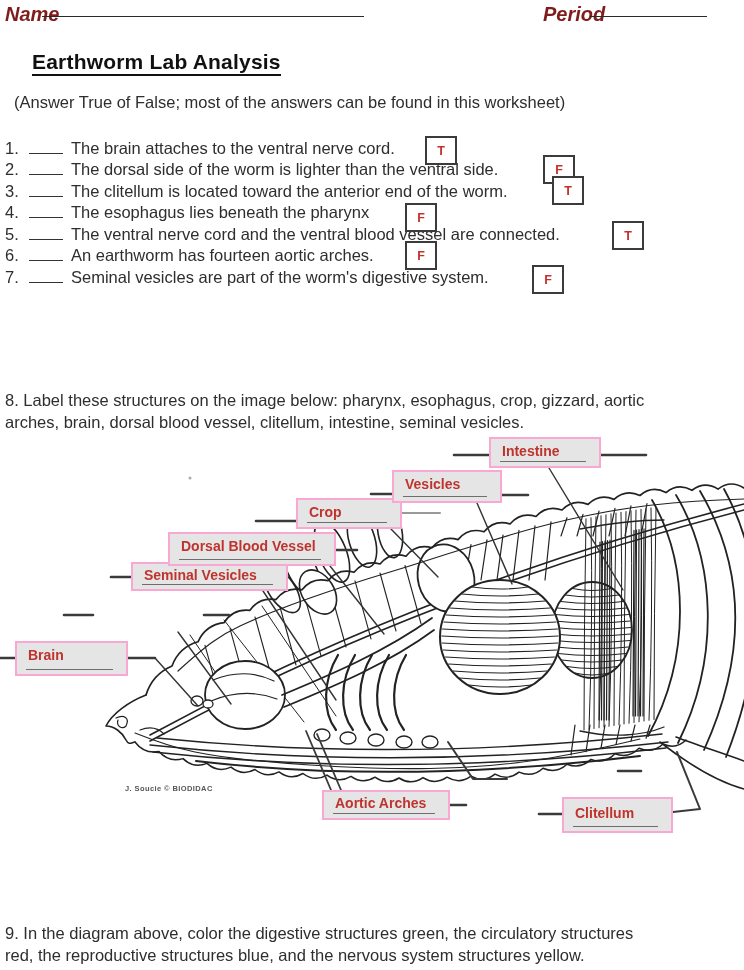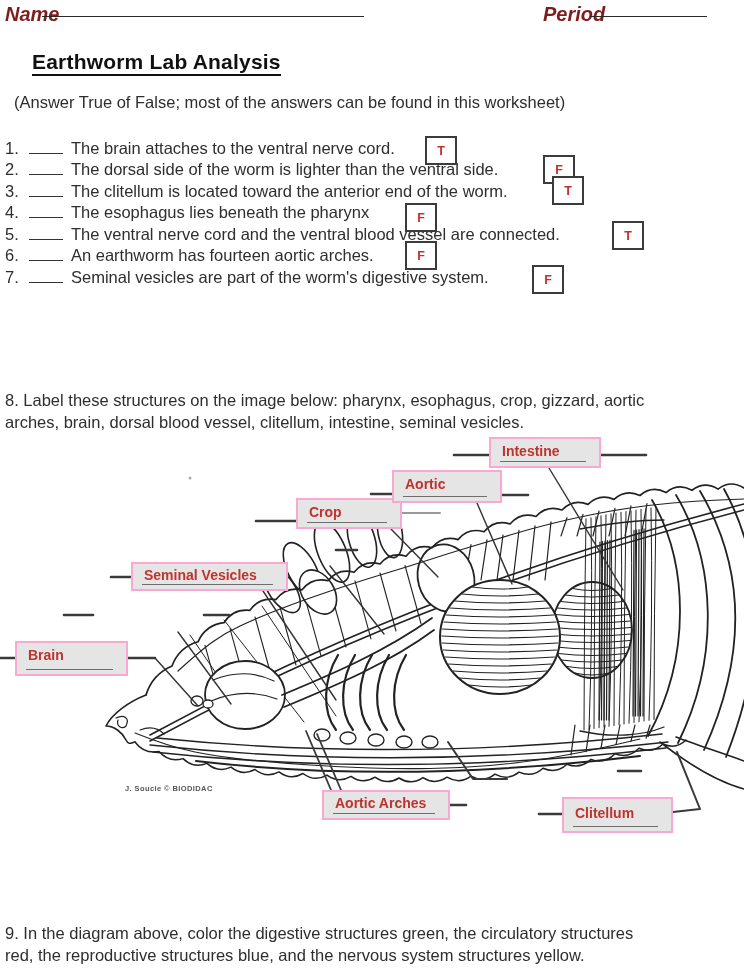--- a/index.html
+++ b/index.html
@@ -136,22 +136,23 @@
       <path d="M155,228 L198,276 M178,202 L231,274 M263,161 L336,270 M330,136 L384,204 M391,99 L438,147 M477,73 L512,154 M549,38 L623,160" stroke="#333" stroke-width="1.4" fill="none" stroke-linecap="round" stroke-linejoin="round"></path>
       <path d="M507,349 L473,349 L448,312" stroke="#3a3a3a" stroke-width="2" fill="none" stroke-linecap="round" stroke-linejoin="round"></path>
       <path d="M331,360 L306,301 M341,360 L317,304" stroke="#3a3a3a" stroke-width="1.8" fill="none" stroke-linecap="round" stroke-linejoin="round"></path>
       <path d="M673,382 L700,379 L677,322" stroke="#3a3a3a" stroke-width="2" fill="none" stroke-linecap="round" stroke-linejoin="round"></path>
     </svg>
 
   <div class="abs credit" style="left:125px;top:784px">J. Soucie © BIODIDAC</div>
 
   <div class="dlabel" style="left:15px;top:641px;width:113px;height:35px"><span>Brain</span><i class="dl-line"></i></div>
   <div class="dlabel" style="left:131px;top:562px;width:157px;height:29px;padding-top:3px"><span>Seminal Vesicles</span><i class="dl-line"></i></div>
+  <div class="dlabel" style="left:168px;top:532px;width:168px;height:34px"><span>Dorsal Blood Vessel</span><i class="dl-line"></i></div>
   <div class="dlabel" style="left:296px;top:498px;width:106px;height:31px"><span>Crop</span><i class="dl-line"></i></div>
-  <div class="dlabel" style="left:392px;top:470px;width:110px;height:33px"><span>Aortic</span><i class="dl-line"></i></div>
+  <div class="dlabel" style="left:392px;top:470px;width:110px;height:33px"><span>Vesicles</span><i class="dl-line"></i></div>
   <div class="dlabel" style="left:489px;top:437px;width:112px;height:31px"><span>Intestine</span><i class="dl-line"></i></div>
   <div class="dlabel" style="left:322px;top:790px;width:128px;height:30px;padding-top:3px"><span>Aortic Arches</span><i class="dl-line"></i></div>
   <div class="dlabel" style="left:562px;top:797px;width:111px;height:36px;padding-top:6px"><span>Clitellum</span><i class="dl-line"></i></div>
 
   <div class="abs" style="left:5px;top:922px">
     <div class="para">9. In the diagram above, color the digestive structures green, the circulatory structures</div>
     <div class="para">red, the reproductive structures blue, and the nervous system structures yellow.</div>
   </div>
 
 </div>

